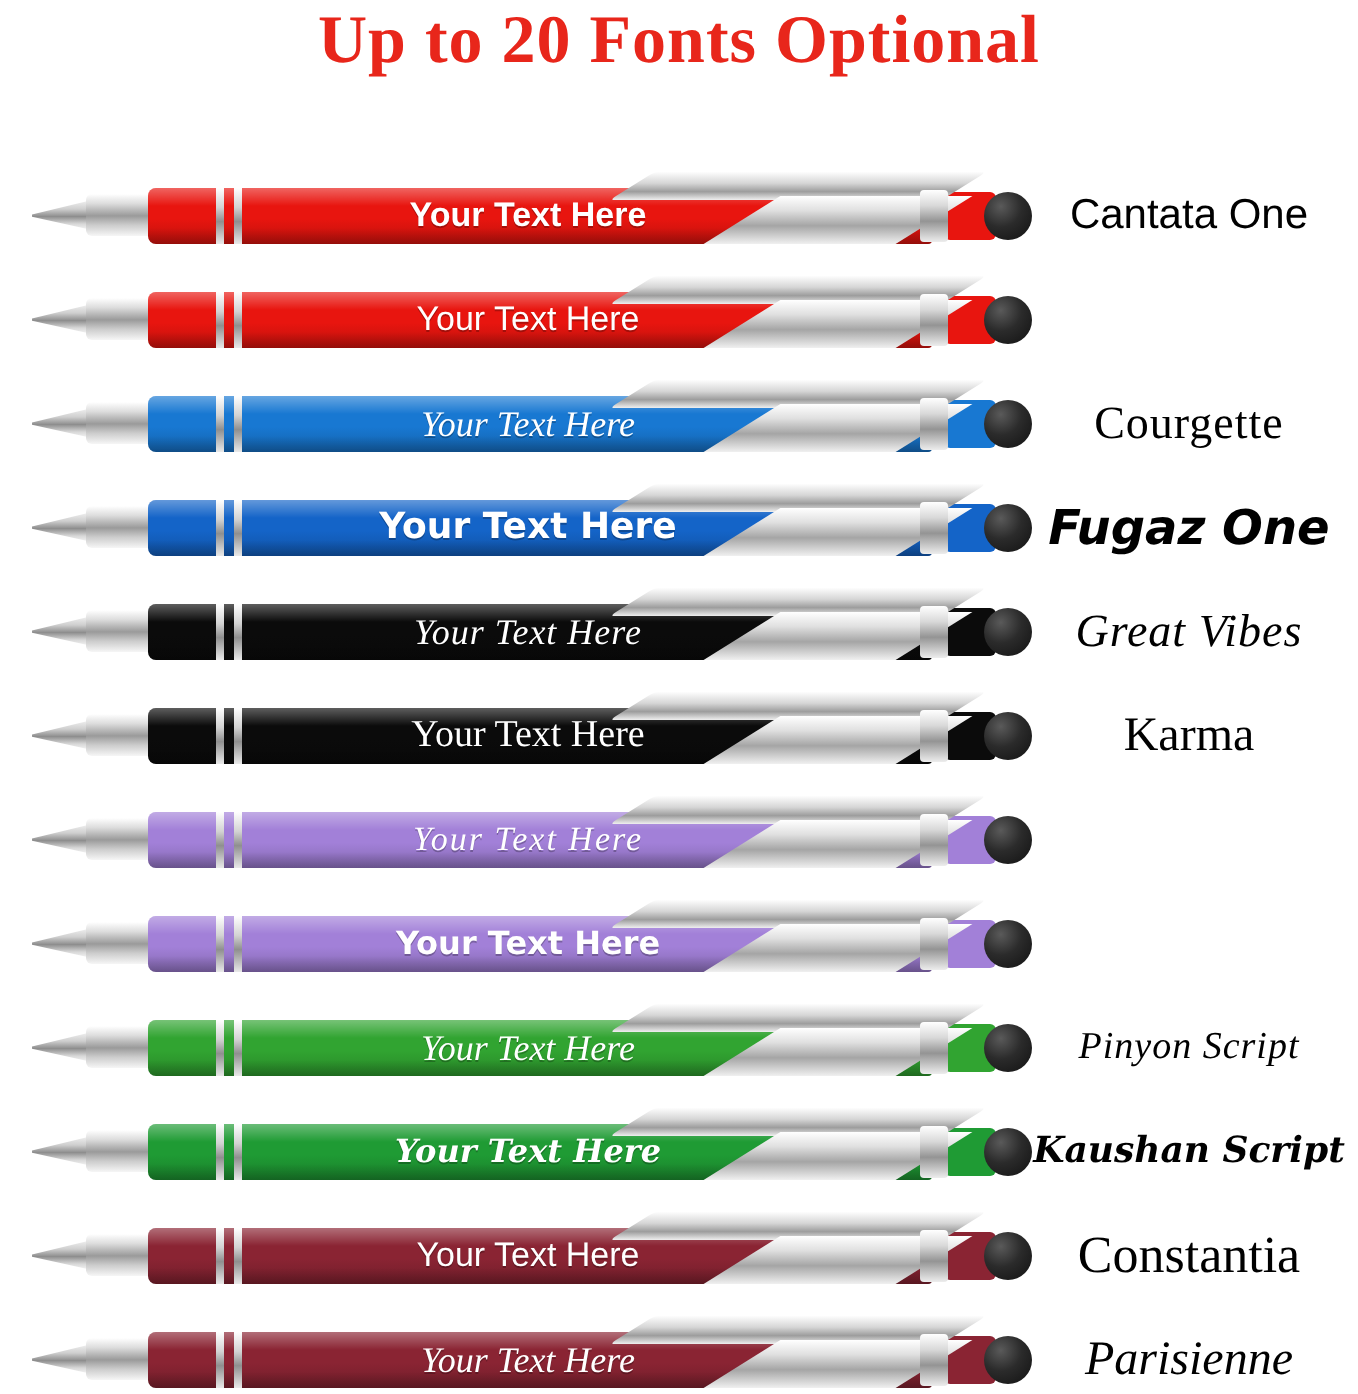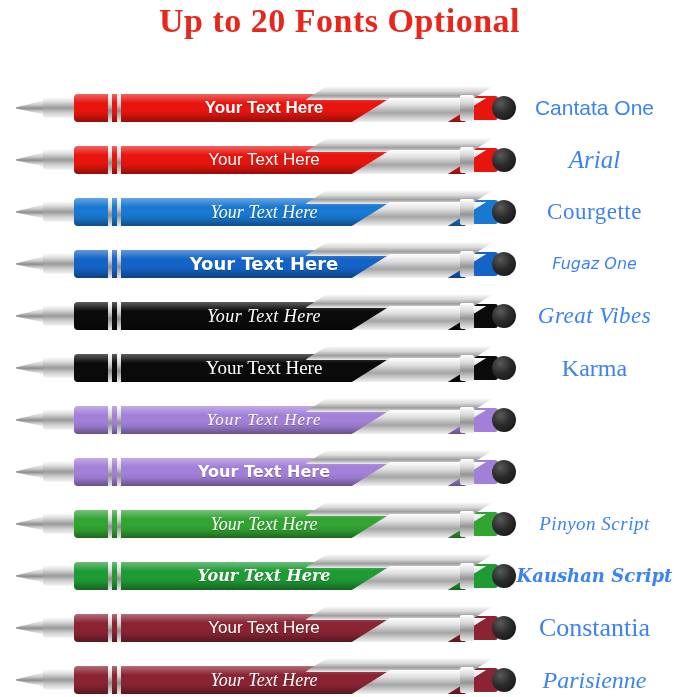--- a/index.html
+++ b/index.html
@@ -178,30 +178,30 @@
   }
   
   .fontname {
     position: absolute;
     left: 512px;
     top: 0;
     width: 165px;
     height: 52px;
     line-height: 52px;
     text-align: center;
-    color: #3b82f6;
+    color: #000000;
     font-size: 20px;
     white-space: nowrap;
     overflow: hidden;
   }
   
   .f-cantata   { font-family: "Liberation Sans", sans-serif; font-size: 21px; }
   .f-arial     { font-family: "Liberation Serif", serif; font-style: italic; font-size: 25px; }
   .f-courgette { font-family: "Liberation Serif", serif; font-size: 23px; letter-spacing: .5px; }
-  .f-fugaz     { font-family: "DejaVu Sans", sans-serif; font-weight: normal; font-style: italic; font-size: 16px; }
+  .f-fugaz     { font-family: "DejaVu Sans", sans-serif; font-weight: bold; font-style: italic; font-size: 24px; }
   .f-greatvibes{ font-family: "Liberation Serif", serif; font-style: italic; font-size: 23px; letter-spacing: .5px; }
   .f-karma     { font-family: "Liberation Serif", serif; font-size: 24px; }
   .f-marck     { font-family: "Liberation Serif", serif; font-style: italic; font-weight: bold; font-size: 19px; letter-spacing: 1px; }
   .f-merienda  { font-family: "DejaVu Sans", sans-serif; font-size: 17px; }
   .f-pinyon    { font-family: "Liberation Serif", serif; font-style: italic; font-size: 19px; letter-spacing: .5px; }
   .f-kaushan   { font-family: "DejaVu Serif", serif; font-style: italic; font-weight: bold; font-size: 18px; }
   .f-constantia{ font-family: "Liberation Serif", serif; font-size: 26px; }
   .f-parisienne{ font-family: "Liberation Serif", serif; font-style: italic; font-size: 24px; }
   
   .e-cantata   { font-family: "Liberation Sans", sans-serif; font-weight: bold; font-size: 17px; }
@@ -248,21 +248,20 @@
       <div class="barrel" style="background: linear-gradient(rgb(232, 21, 15) 0%, rgb(232, 21, 15) 55%, rgba(0, 0, 0, 0.18) 100%), rgb(232, 21, 15);"></div>
       <div class="band b1"></div>
       <div class="band b2"></div>
       <div class="endcap" style="background-color: rgb(232, 21, 15);"></div>
       <div class="clip"></div>
       <div class="clip2"></div>
       <div class="collar"></div>
       <div class="stylus"></div>
       <div class="engrave e-arial">Your Text Here</div>
     </div>
-    <div class="fontname f-arial">Arial</div>
   </div>
       <div class="row">
     <div class="pen">
       <div class="tip"></div>
       <div class="grip"></div>
       <div class="barrel" style="background: linear-gradient(rgb(24, 120, 210) 0%, rgb(24, 120, 210) 55%, rgba(0, 0, 0, 0.18) 100%), rgb(24, 120, 210);"></div>
       <div class="band b1"></div>
       <div class="band b2"></div>
       <div class="endcap" style="background-color: rgb(24, 120, 210);"></div>
       <div class="clip"></div>

